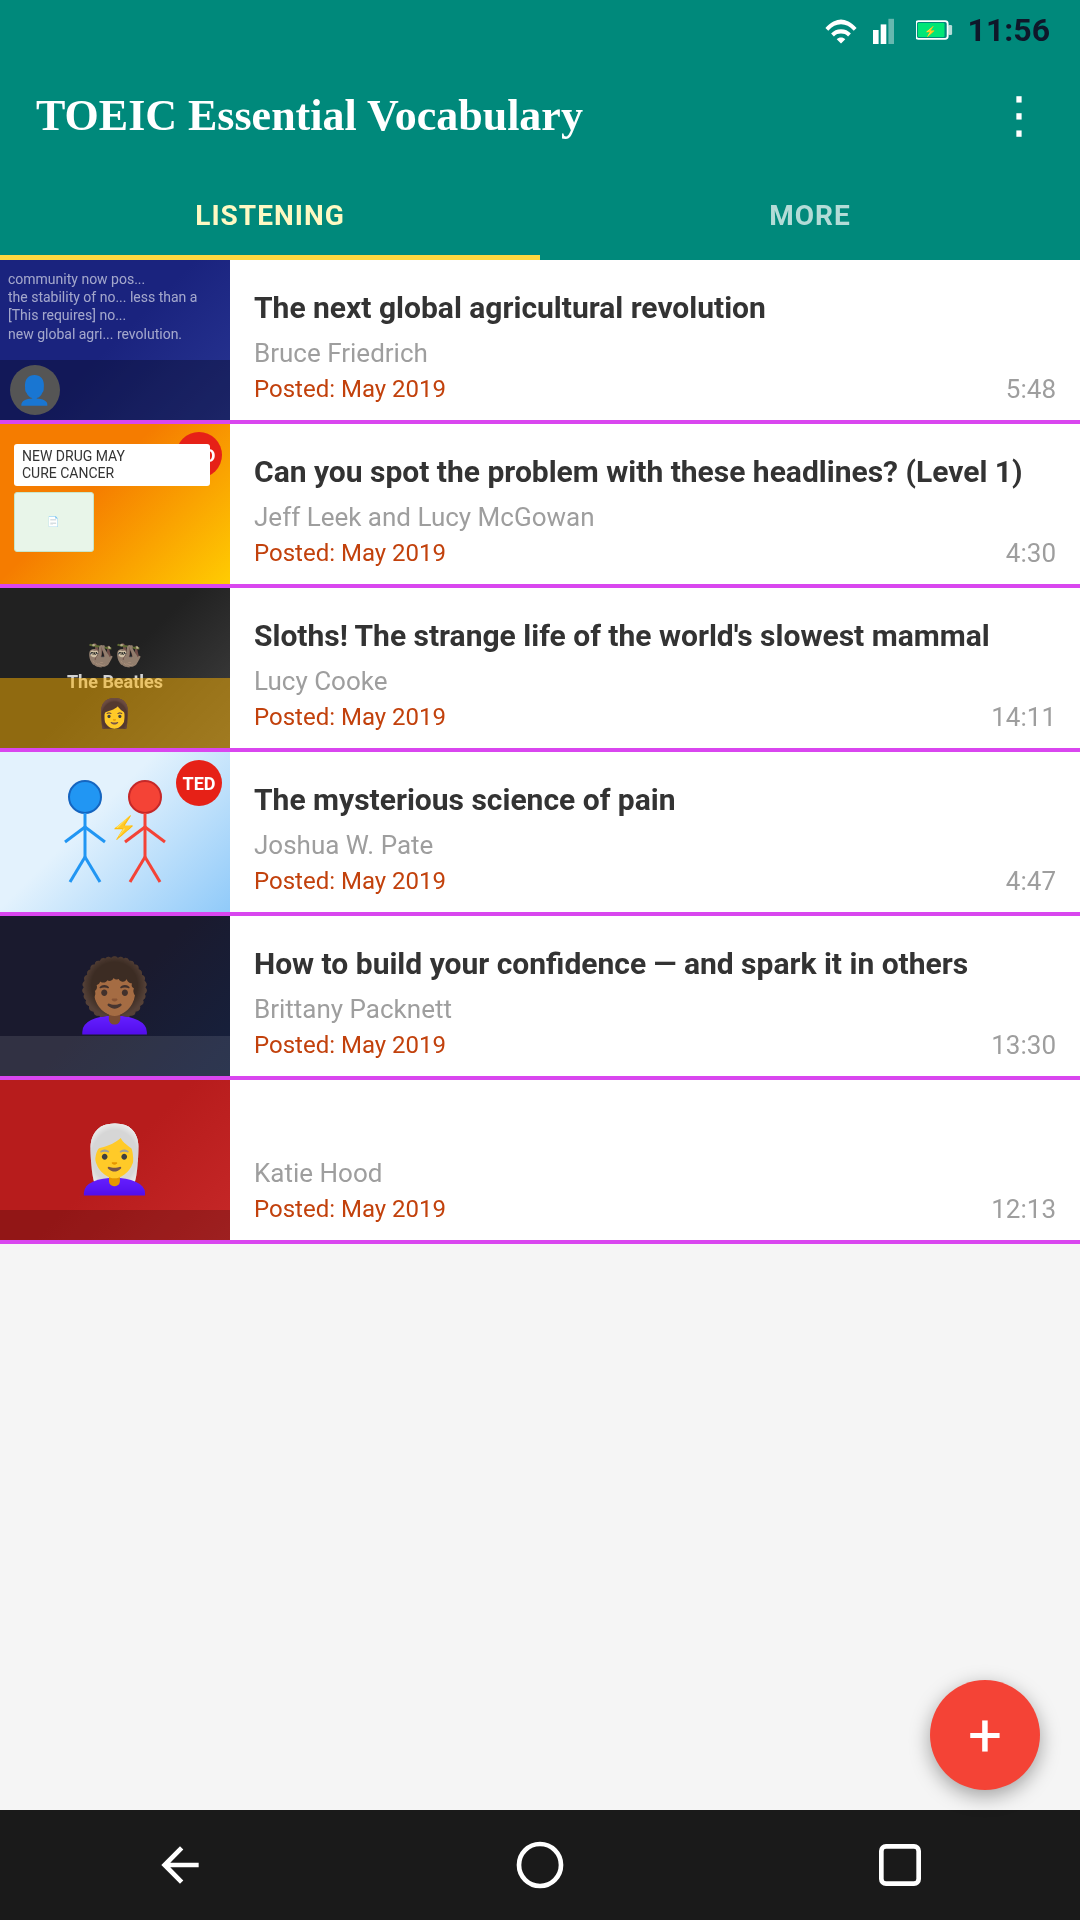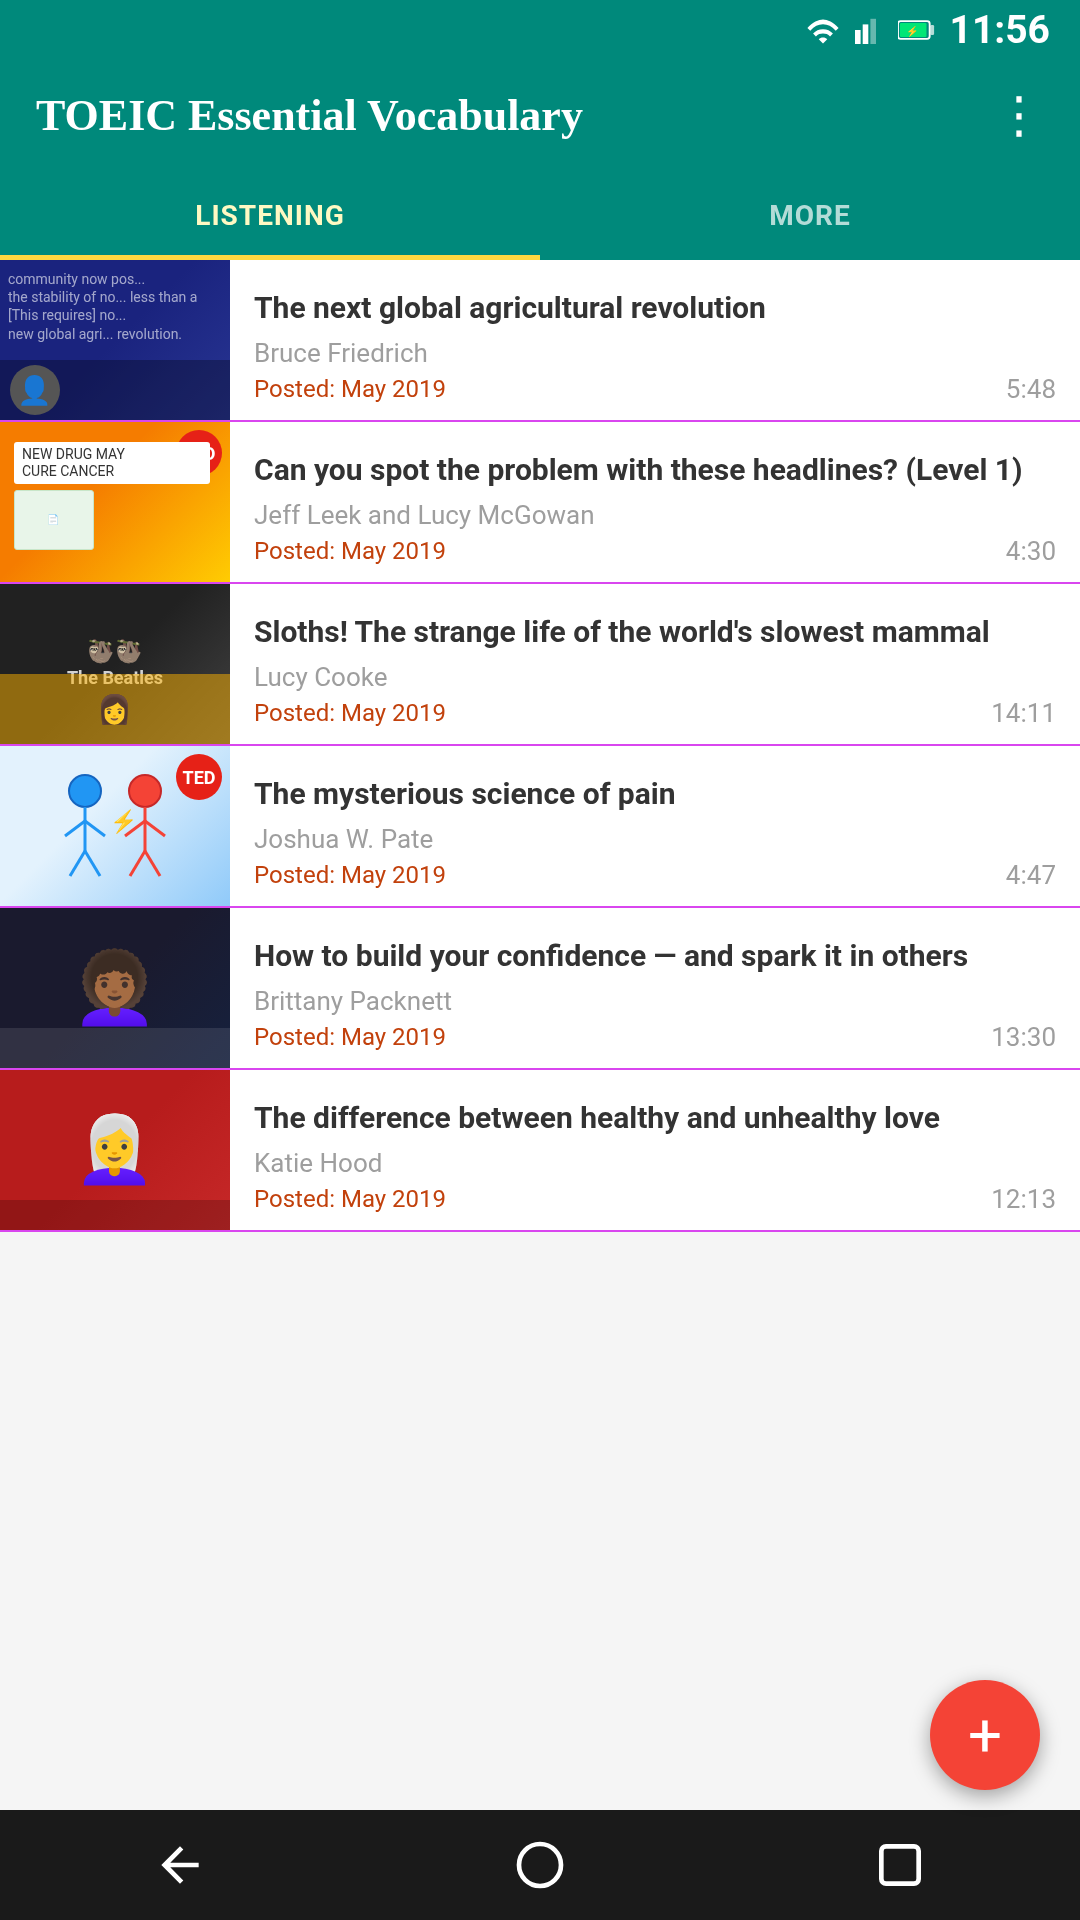--- a/index.html
+++ b/index.html
@@ -22,22 +22,22 @@
       justify-content: flex-end;
       padding: 0 30px;
       gap: 16px;
     }
     .status-icons {
       display: flex;
       align-items: center;
       gap: 14px;
     }
     .status-time {
-      color: #ffffff;
-      font-size: 39px;
+      color: #0f172a;
+      font-size: 32px;
       font-weight: bold;
     }
 
     
     .app-bar {
       background: #00897B;
       height: 110px;
       display: flex;
       align-items: center;
       justify-content: space-between;
@@ -91,21 +91,21 @@
 
     
     .content-list {
       background: #f5f5f5;
     }
 
     .list-item {
       background: white;
       display: flex;
       align-items: stretch;
-      border-bottom: 2px solid #d946ef;
+      border-bottom: 4px solid #d946ef;
       cursor: pointer;
       min-height: 160px;
     }
 
     .thumbnail {
       width: 230px;
       min-height: 160px;
       flex-shrink: 0;
       overflow: hidden;
       position: relative;
@@ -362,21 +362,20 @@
   </div>
 
   <div class="list-item">
     <div class="thumbnail thumb-6">
       <div style="position:absolute;top:0;left:0;right:0;bottom:0;display:flex;align-items:center;justify-content:center;">
         <div style="font-size:65px;">👩‍🦳</div>
       </div>
       <div style="position:absolute;bottom:0;left:0;right:0;height:30px;background:rgba(0,0,0,0.2);"></div>
     </div>
     <div class="item-info">
-      <div class="item-title">The difference between healthy and unhealthy love</div>
       <div class="item-author">Katie Hood</div>
       <div class="item-meta">
         <span class="item-posted">Posted: May 2019</span>
         <span class="item-duration">12:13</span>
       </div>
     </div>
   </div>
 
 </div>
 

